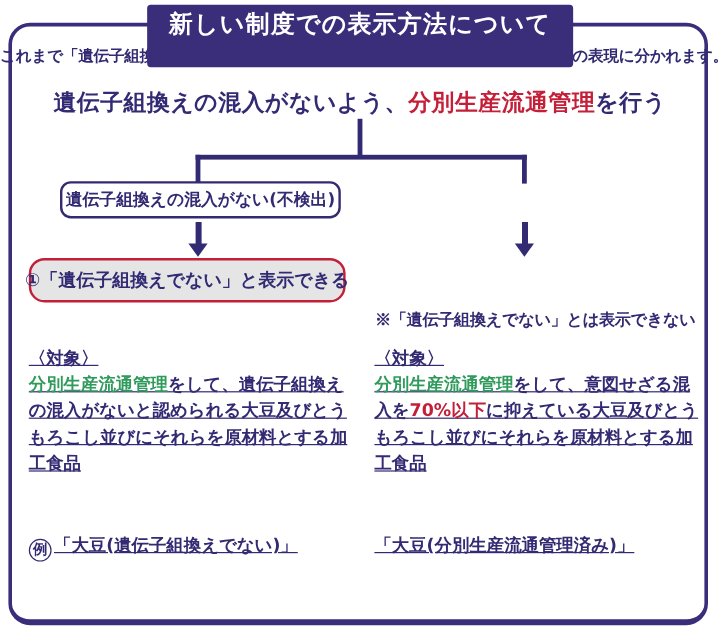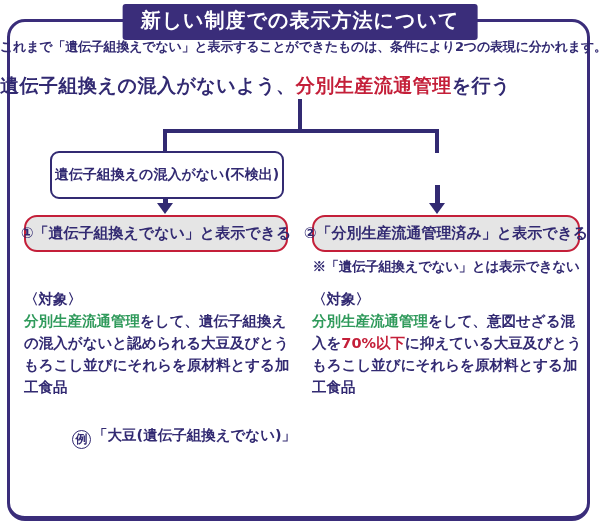--- a/index.html
+++ b/index.html
@@ -12,41 +12,41 @@
   
   .frame{
     position:absolute;left:7px;top:19px;width:583px;height:502px;
     border:3px solid #3a2d7a;border-bottom-width:5px;border-radius:18px;
     box-sizing:border-box;background:#fff;
   }
   
   .banner{
     position:absolute;left:50%;top:4px;transform:translateX(-50%);
     background:#3a2d7a;color:#ffffff;font-size:20px;letter-spacing:1px;
-    padding:3px 18px 6px 18px;border-radius:3px;white-space:nowrap;z-index:3;
+    padding:3px 18px 22px 18px;border-radius:3px;white-space:nowrap;z-index:3;
   }
   .subtitle{
     position:absolute;left:0;top:38px;width:600px;text-align:center;
     font-size:13px;letter-spacing:-0.2px;white-space:nowrap;
   }
   .heading{
-    position:absolute;left:0;top:73px;width:600px;text-align:left;
+    position:absolute;left:0;top:73px;width:600px;text-align:center;
     font-size:19px;letter-spacing:0.5px;white-space:nowrap;
   }
   .red-t{color:#c41f39;}
   .green-t{color:#2f9a5b;}
   
   .line{position:absolute;background:#322a72;}
   .v-center{left:298px;top:99px;width:4px;height:32px;}
   .h-branch{left:163px;top:129px;width:276px;height:4px;}
   .v-left{left:163px;top:129px;width:4px;height:24px;}
   .v-right{left:435px;top:129px;width:4px;height:24px;}
   
   .cond-box{
-    position:absolute;top:151px;height:48px;border:2.5px solid #322a72;
+    position:absolute;top:151px;height:31px;border:2.5px solid #322a72;
     border-radius:9px;box-sizing:border-box;background:#fff;
     display:flex;align-items:center;justify-content:center;
     font-size:14px;white-space:nowrap;z-index:2;
   }
   .cond-left{left:50px;width:234px;}
   .cond-right{left:312px;width:236px;}
   
   .arrow-shaft{position:absolute;top:185px;width:5px;height:19px;background:#322a72;}
   .arrow-head{
     position:absolute;top:203px;width:0;height:0;
@@ -62,26 +62,26 @@
     display:flex;align-items:center;justify-content:center;
     font-size:15px;white-space:nowrap;
   }
   .result-left{left:24px;width:264px;}
   .result-right{left:312px;width:268px;}
   .note{
     position:absolute;left:308px;top:258px;width:276px;text-align:center;
     font-size:13.5px;white-space:nowrap;letter-spacing:-0.3px;font-family:Liberation Mono, monospace;
   }
   
-  .col{position:absolute;font-size:14.5px;line-height:22px;}
+  .col{position:absolute;font-size:14.5px;line-height:22px;text-decoration:underline;}
   .col-left{left:24px;width:268px;}
   .col-right{left:312px;width:270px;}
   .target{top:288px;}
   .target .label{display:block;}
-  .example{top:424px;margin-left:48px;}
+  .example{top:444px;}
   .example p{margin:0;}
   .ex-circle{
     display:inline-flex;align-items:center;justify-content:center;
     width:19px;height:19px;border:1.5px solid #322a72;border-radius:50%;
     font-size:12px;line-height:19px;margin-right:2px;vertical-align:-3px;
     box-sizing:border-box;
   }
 </style>
 </head>
 <body>
@@ -102,34 +102,34 @@
   <div class="line v-right"></div>
 
   <div class="cond-box cond-left">遺伝子組換えの混入がない(不検出)</div>
 
   <div class="arrow-shaft shaft-left"></div>
   <div class="arrow-head head-left"></div>
   <div class="arrow-shaft shaft-right"></div>
   <div class="arrow-head head-right"></div>
 
   <div class="result-box result-left">①「遺伝子組換えでない」と表示できる</div>
-  <div class="result-box result-right">②「分別生産流通管理済み」と表示できる</div>
 
   <div class="note">※「遺伝子組換えでない」とは表示できない</div>
 
   <div class="col col-left target">
     <span class="label">〈対象〉</span>
     <span class="green-t">分別生産流通管理</span><span>をして、遺伝子組換えの混入がないと認められる大豆及びとうもろこし並びにそれらを原材料とする加工食品</span>
   </div>
 
   <div class="col col-right target">
     <span class="label">〈対象〉</span>
     <span class="green-t">分別生産流通管理</span><span>をして、意図せざる混入を</span><span class="red-t">70%以下</span><span>に抑えている大豆及びとうもろこし並びにそれらを原材料とする加工食品</span>
   </div>
 
   <div class="col col-left example">
     <p><span class="ex-circle">例</span><span>「大豆(遺伝子組換えでない)」</span></p>
   </div>
 
   <div class="col col-right example">
+    <p>「大豆(分別生産流通管理済み)」</p>
   </div>
 
 </div>
 
 </body></html>

